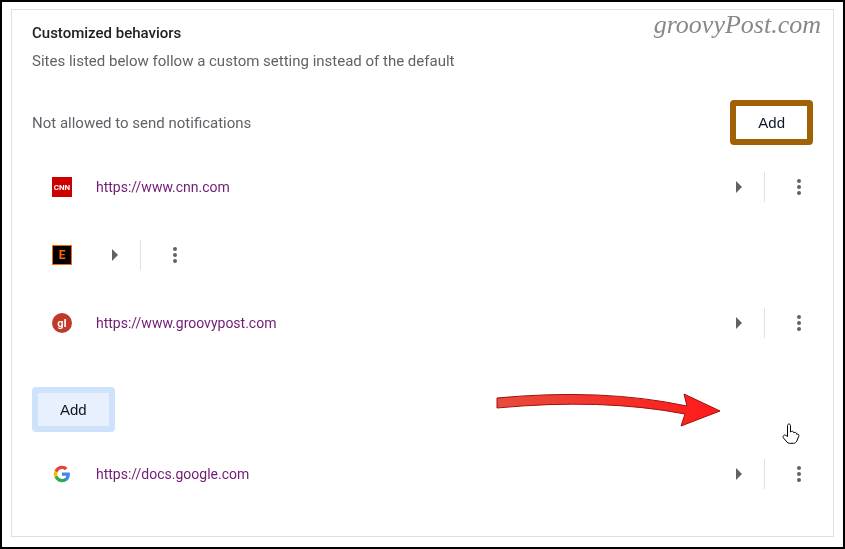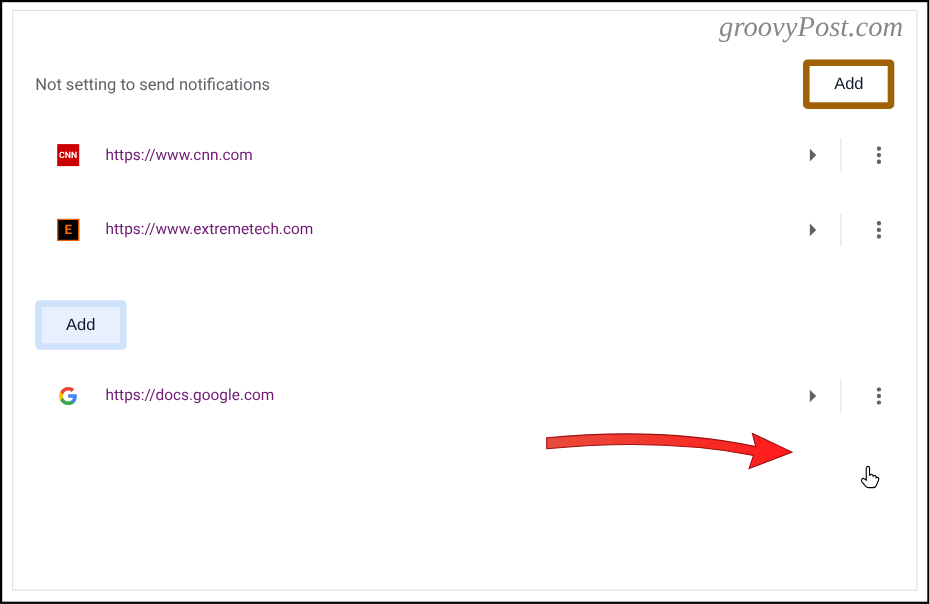--- a/index.html
+++ b/index.html
@@ -147,23 +147,25 @@
       top: 420px;
       z-index: 45;
       pointer-events: none;
     }
   </style>
 </head>
 <body>
 
 <div class="outer">
   <div class="inner">
+    <div class="section-title">Customized behaviors</div>
+    <div class="section-desc">Sites listed below follow a custom setting instead of the default</div>
 
     <div class="group-header">
-      <div class="group-label">Not setting to send notifications</div>
+      <div class="group-label">Not allowed to send notifications</div>
       <button class="add-btn">Add</button>
     </div>
 
     <div class="site-row">
       <div class="favicon cnn">CNN</div>
       <div class="site-url">https://www.cnn.com</div>
       <div class="row-actions">
         <div class="expand-icon">
           <svg width="8" height="12" viewBox="0 0 8 12">
               <path d="M0 0 L6 6 L0 12 Z" fill="#5f6368"></path>
@@ -175,38 +177,56 @@
               <circle cx="2" cy="2" r="2" fill="#5f6368"></circle>
               <circle cx="2" cy="8" r="2" fill="#5f6368"></circle>
               <circle cx="2" cy="14" r="2" fill="#5f6368"></circle>
             </svg>
         </div>
       </div>
     </div>
 
     <div class="site-row">
       <div class="favicon et">E</div>
-      <div class="site-url">https://www.extremetech.com</div>
-      <div class="row-actions">
-        <div class="expand-icon">
-          <svg width="8" height="12" viewBox="0 0 8 12">
-              <path d="M0 0 L6 6 L0 12 Z" fill="#5f6368"></path>
-            </svg>
-        </div>
-        <div class="divider"></div>
-        <div class="kebab">
-          <svg width="4" height="16" viewBox="0 0 4 16">
-              <circle cx="2" cy="2" r="2" fill="#5f6368"></circle>
-              <circle cx="2" cy="8" r="2" fill="#5f6368"></circle>
-              <circle cx="2" cy="14" r="2" fill="#5f6368"></circle>
-            </svg>
-        </div>
-      </div>
-    </div>
-
+      <div class="row-actions">
+        <div class="expand-icon">
+          <svg width="8" height="12" viewBox="0 0 8 12">
+              <path d="M0 0 L6 6 L0 12 Z" fill="#5f6368"></path>
+            </svg>
+        </div>
+        <div class="divider"></div>
+        <div class="kebab">
+          <svg width="4" height="16" viewBox="0 0 4 16">
+              <circle cx="2" cy="2" r="2" fill="#5f6368"></circle>
+              <circle cx="2" cy="8" r="2" fill="#5f6368"></circle>
+              <circle cx="2" cy="14" r="2" fill="#5f6368"></circle>
+            </svg>
+        </div>
+      </div>
+    </div>
+
+    <div class="site-row">
+      <div class="favicon gp">gI</div>
+      <div class="site-url">https://www.groovypost.com</div>
+      <div class="row-actions">
+        <div class="expand-icon">
+          <svg width="8" height="12" viewBox="0 0 8 12">
+              <path d="M0 0 L6 6 L0 12 Z" fill="#5f6368"></path>
+            </svg>
+        </div>
+        <div class="divider"></div>
+        <div class="kebab">
+          <svg width="4" height="16" viewBox="0 0 4 16">
+              <circle cx="2" cy="2" r="2" fill="#5f6368"></circle>
+              <circle cx="2" cy="8" r="2" fill="#5f6368"></circle>
+              <circle cx="2" cy="14" r="2" fill="#5f6368"></circle>
+            </svg>
+        </div>
+      </div>
+    </div>
 
     <div class="group-header">
       <button class="add-btn hovered">Add</button>
     </div>
 
     <div class="site-row">
       <div class="favicon google">
         <svg width="18" height="18" viewBox="0 0 48 48">
           <path fill="#4285F4" d="M45 24.5c0-1.6-.1-3.1-.4-4.5H24v8.5h11.8c-.5 2.8-2 5.1-4.3 6.7v5.6h7c4.1-3.8 6.5-9.4 6.5-16.3z"></path>
           <path fill="#34A853" d="M24 46c5.9 0 10.8-1.9 14.4-5.2l-7-5.6c-2 1.3-4.5 2.1-7.4 2.1-5.7 0-10.5-3.8-12.2-9H4.6v5.7C8.2 41.1 15.5 46 24 46z"></path>

